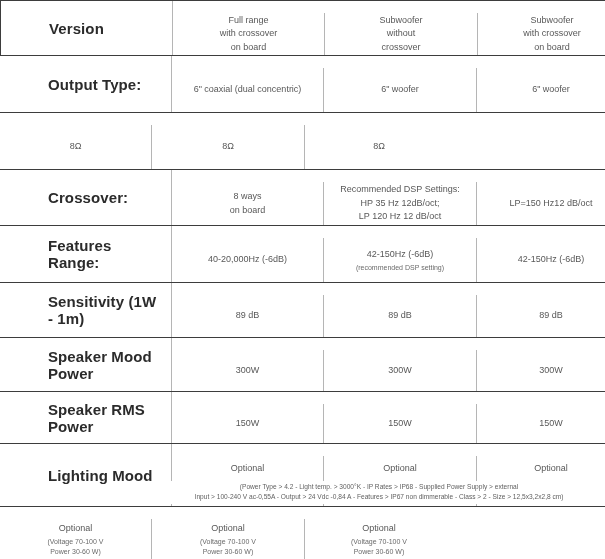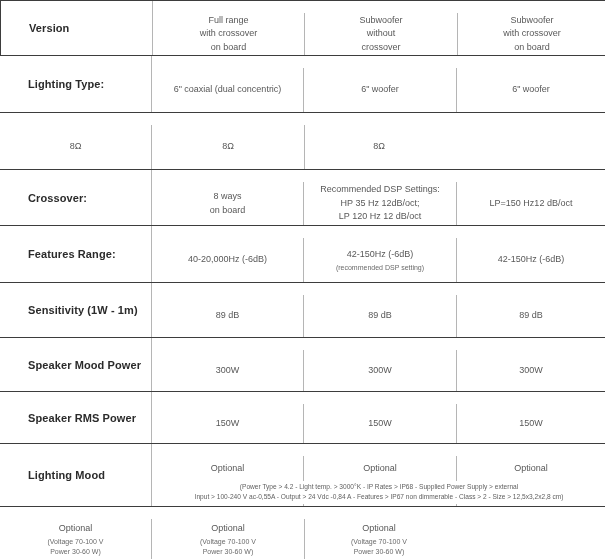--- a/index.html
+++ b/index.html
@@ -7,22 +7,23 @@
   .spec-table {
     width:605px; height:559px; background:#ffffff; position:relative;
     font-family:"Liberation Sans", sans-serif; color:#555;
     overflow:hidden;
   }
   .row { display:flex; border-top:1px solid #3d3d3d; position:relative; }
   .row.first { border-left:1px solid #3d3d3d; }
   .cell-label {
     width:152px; min-width:152px; padding-left:28px; padding-right:6px;
     display:flex; align-items:center;
-    font-weight:bold; font-size:11px; color:#2b2b2b; letter-spacing:0.1px;
+    font-weight:bold; font-size:15px; color:#2b2b2b; letter-spacing:0.1px;
     border-right:1px solid #b5b5b5;
+    margin-left:20px;
   }
   .cell {
     display:flex; flex-direction:column; align-items:center; justify-content:center;
     text-align:center; font-size:9px; color:#585858; line-height:1.5;
     border-right:1px solid #b5b5b5; padding:2px 6px;margin-top:12px;
   }
   .cell.c1 { width:152px; min-width:152px; }
   .cell.c2 { width:153px; min-width:153px; }
   .cell.c3 { width:148px; min-width:148px; border-right:none; }
   .main-val { white-space:pre-line; }
@@ -53,21 +54,21 @@
 crossover</span>
       </div>
     <div class="cell c3">
         <span class="main-val">Subwoofer
 with crossover
 on board</span>
       </div>
   </div>
 
   <div class="row" style="height:57px">
-    <div class="cell-label">Lighting Type:</div>
+    <div class="cell-label">Output Type:</div>
     <div class="cell c1">
         <span class="main-val">6" coaxial (dual concentric)</span>
       </div>
     <div class="cell c2">
         <span class="main-val">6" woofer</span>
       </div>
     <div class="cell c3">
         <span class="main-val">6" woofer</span>
       </div>
   </div>

